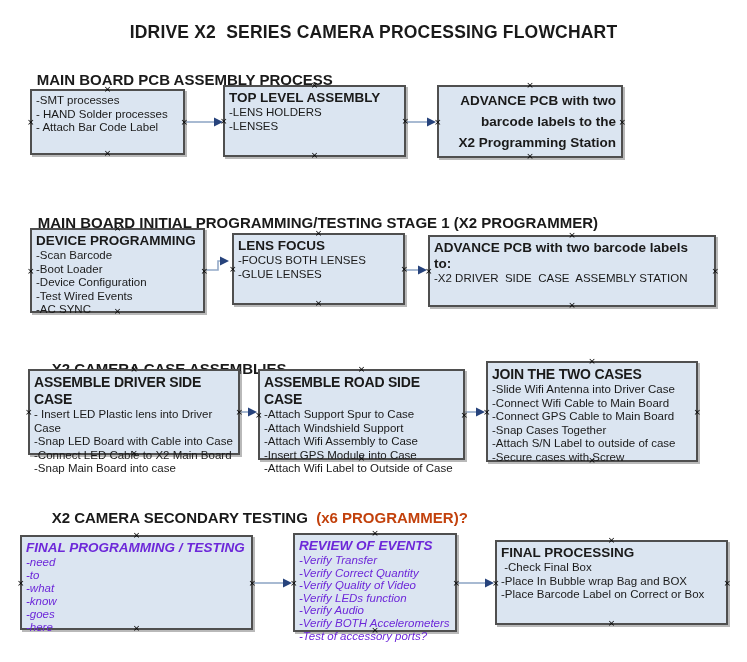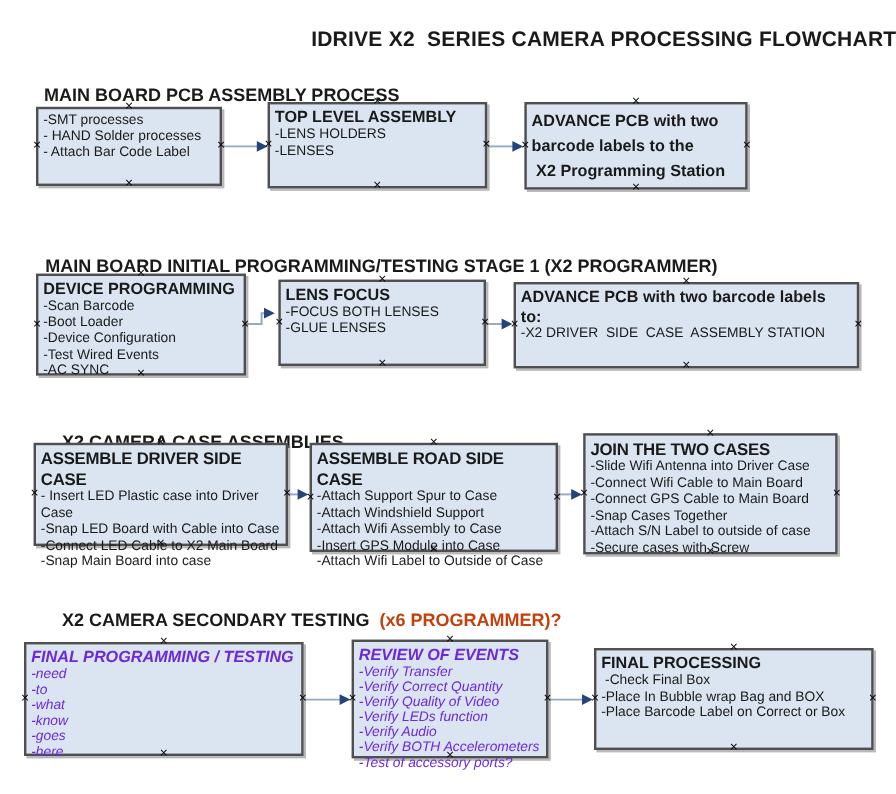--- a/index.html
+++ b/index.html
@@ -1,41 +1,41 @@
 <!DOCTYPE html>
 <html><head>
 <meta charset="utf-8">
 <style>
   html,body{margin:0;padding:0;background:#fff;}
   #canvas{
     position:relative;width:747px;height:662px;background:#ffffff;
     font-family:"Liberation Sans",sans-serif;color:#1a1a1a;overflow:hidden;
   }
   .main-title{
-    position:absolute;top:22px;left:0;width:747px;text-align:right;
+    position:absolute;top:22px;left:0;width:747px;text-align:center;
     font-size:17.5px;font-weight:700;letter-spacing:.2px;white-space:pre;
   }
   .section-heading{
     position:absolute;font-size:15px;font-weight:700;white-space:pre;
   }
   .section-heading .red{color:#c2410c;}
   .flowbox{
     position:absolute;background:#dbe5f1;border:2px solid #4f4f4f;
     box-shadow:2px 2px 0 rgba(128,128,128,.55);
     padding:3px 5px 0 4px;box-sizing:border-box;overflow:visible;z-index:2;
   }
   .box-title{
     font-size:13.5px;font-weight:700;line-height:16px;white-space:pre-wrap;
   }
   .t-lg .box-title{font-size:14px;line-height:17px;letter-spacing:-.2px;}
   .box-item{
     font-size:11.5px;line-height:13.5px;white-space:pre-wrap;
   }
   .box-line{ 
-    font-size:13.5px;font-weight:700;line-height:21px;white-space:pre-wrap;
+    font-size:13.5px;font-weight:700;line-height:21px;white-space:pre-wrap;text-align:right;
   }
   .red-box .box-title,.red-box .box-item{color:#6d28d9;font-style:italic;}
   .tight .box-item{line-height:12.6px;}
   .roomy .box-item{line-height:13px;}
   .handle{
     position:absolute;color:#000;font:400 9px "DejaVu Sans",sans-serif;
     line-height:1;z-index:4;pointer-events:none;
   }
   .h-top{top:-6px;left:50%;transform:translateX(-50%);}
   .h-bottom{bottom:-5px;left:50%;transform:translateX(-50%);}
@@ -121,21 +121,21 @@
       <span class="handle h-left">×</span>
       <span class="handle h-right">×</span>
     </div>
 
   <div class="section-heading" style="left:35px;top:343px;">
     <span>X2 CAMERA CASE ASSEMBLIES</span>
   </div>
 
   <div class="flowbox t-lg" style="left:28px;top:369px;width:212px;height:86px;">
     <div class="box-title">ASSEMBLE DRIVER SIDE CASE</div>
-    <div class="box-item">- Insert LED Plastic case into Driver Case</div>
+    <div class="box-item">- Insert LED Plastic lens into Driver Case</div>
     <div class="box-item">-Snap LED Board with Cable into Case</div>
     <div class="box-item">-Connect LED Cable to X2 Main Board</div>
     <div class="box-item">-Snap Main Board into case</div>
   <span class="handle h-top">×</span>
       <span class="handle h-bottom">×</span>
       <span class="handle h-left">×</span>
       <span class="handle h-right">×</span>
     </div>
 
   <div class="flowbox t-lg" style="left:258px;top:369px;width:207px;height:91px;">

